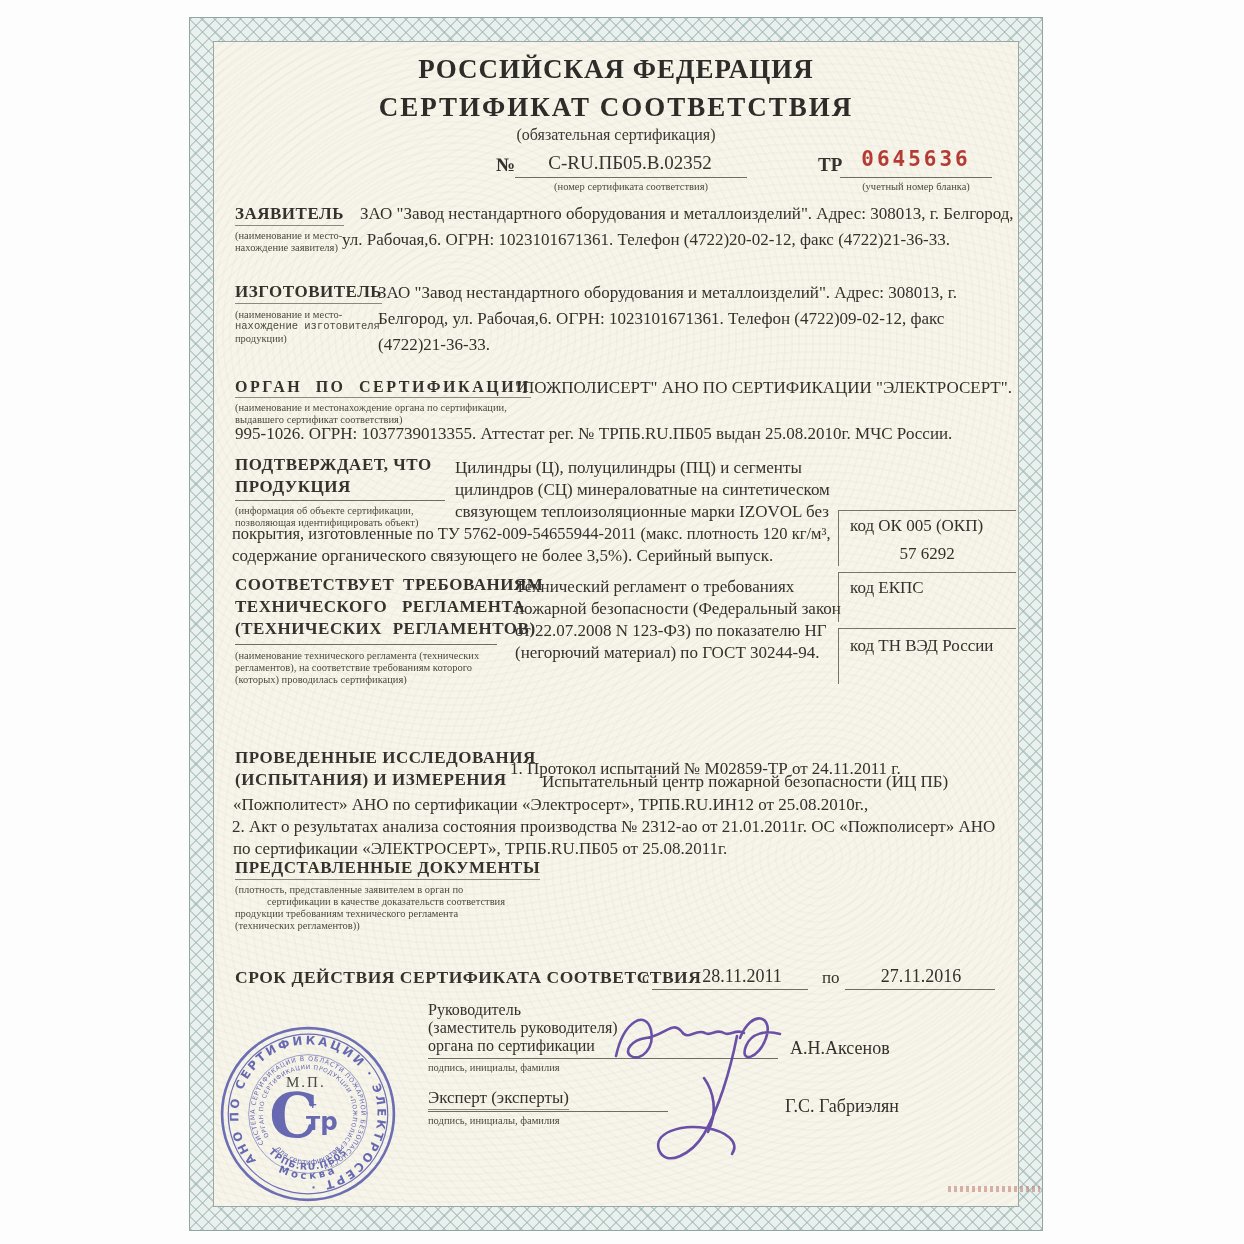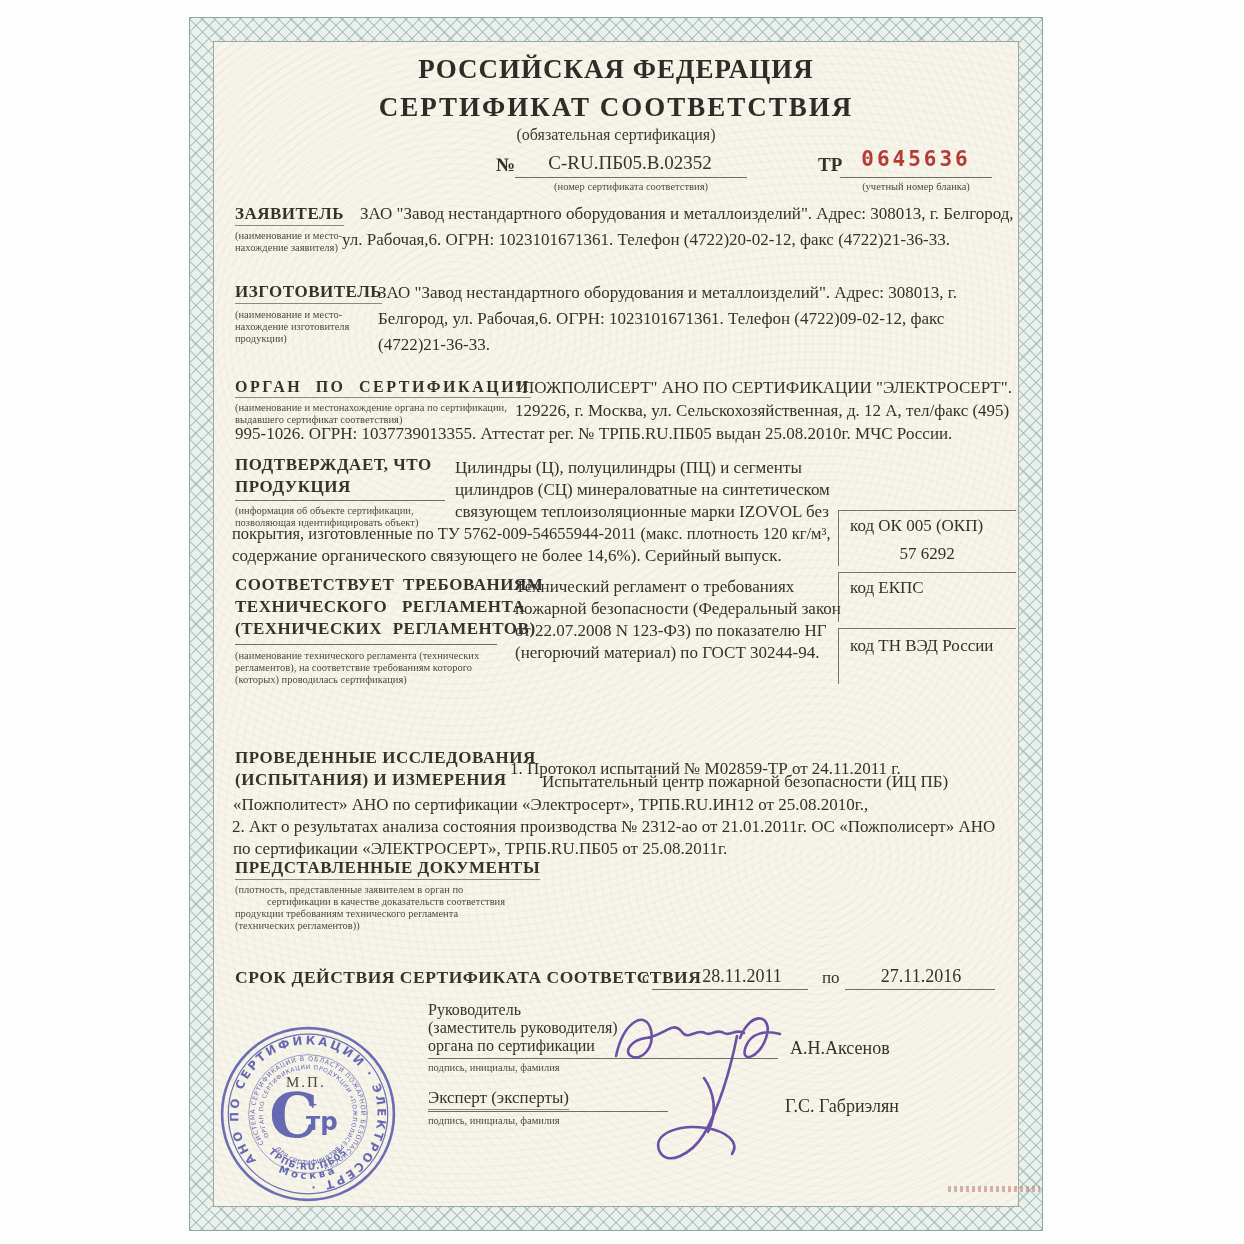--- a/index.html
+++ b/index.html
@@ -68,43 +68,42 @@
     <div class="t caption center" style="left:650px;top:163px;width:152px;">(учетный номер бланка)</div>
 
     <div class="t seclabel under" style="left:45px;top:186px;">ЗАЯВИТЕЛЬ</div>
     <div class="t sub" style="left:45px;top:212px;">(наименование и место-</div>
     <div class="t sub" style="left:45px;top:224px;">нахождение  заявителя)</div>
     <div class="t content" style="left:170px;top:186px;">ЗАО "Завод нестандартного оборудования и металлоизделий". Адрес: 308013, г. Белгород,</div>
     <div class="t content" style="left:152px;top:212px;">ул. Рабочая,6. ОГРН: 1023101671361. Телефон (4722)20-02-12, факс (4722)21-36-33.</div>
 
     <div class="t seclabel under" style="left:45px;top:264px;">ИЗГОТОВИТЕЛЬ</div>
     <div class="t sub" style="left:45px;top:291px;">(наименование и место-</div>
-    <div class="t sub" style="left:45px;top:303px;">нахождение изготовителя</div>
+    <div class="t sub" style="left:45px;top:303px;font-family:Liberation Mono, monospace;">нахождение изготовителя</div>
     <div class="t sub" style="left:45px;top:315px;">продукции)</div>
     <div class="t content" style="left:188px;top:265px;">ЗАО "Завод нестандартного оборудования и металлоизделий". Адрес: 308013, г.</div>
     <div class="t content" style="left:188px;top:291px;">Белгород, ул. Рабочая,6. ОГРН: 1023101671361. Телефон (4722)09-02-12, факс</div>
     <div class="t content" style="left:188px;top:317px;">(4722)21-36-33.</div>
 
     <div class="t seclabel under" style="left:45px;top:360px;font-size:16px;letter-spacing:2.5px;word-spacing:7px;">ОРГАН ПО СЕРТИФИКАЦИИ</div>
     <div class="t sub" style="left:45px;top:384px;">(наименование и местонахождение органа по сертификации,</div>
     <div class="t sub" style="left:45px;top:396px;">выдавшего сертификат соответствия)</div>
     <div class="t content" style="left:325px;top:360px;">"ПОЖПОЛИСЕРТ" АНО ПО СЕРТИФИКАЦИИ "ЭЛЕКТРОСЕРТ".</div>
-    <div class="t content" style="left:325px;top:383px;">129226, г. Москва, ул. Сельскохозяйственная, д. 12 А, тел/факс (495)</div>
     <div class="t content" style="left:45px;top:406px;">995-1026. ОГРН: 1037739013355. Аттестат рег. № ТРПБ.RU.ПБ05 выдан 25.08.2010г. МЧС России.</div>
 
     <div class="t seclabel" style="left:45px;top:437px;">ПОДТВЕРЖДАЕТ, ЧТО</div>
     <div class="t seclabel" style="left:45px;top:459px;">ПРОДУКЦИЯ</div>
     <div class="rule" style="left:45px;top:482px;width:210px;"></div>
     <div class="t sub" style="left:45px;top:487px;">(информация об объекте сертификации,</div>
     <div class="t sub" style="left:45px;top:499px;">позволяющая идентифицировать объект)</div>
     <div class="t content" style="left:265px;top:440px;">Цилиндры (Ц), полуцилиндры (ПЦ) и сегменты</div>
     <div class="t content" style="left:265px;top:462px;">цилиндров (СЦ) минераловатные на синтетическом</div>
     <div class="t content" style="left:265px;top:484px;">связующем теплоизоляционные марки IZOVOL без</div>
     <div class="t content" style="left:42px;top:506px;font-size:16.5px;">покрытия, изготовленные по ТУ 5762-009-54655944-2011 (макс. плотность 120 кг/м³,</div>
-    <div class="t content" style="left:42px;top:528px;">содержание органического связующего не более 14,6%). Серийный выпуск.</div>
+    <div class="t content" style="left:42px;top:528px;">содержание органического связующего не более 3,5%). Серийный выпуск.</div>
 
     <div class="boxline-t" style="left:648px;top:492px;width:178px;"></div>
     <div class="boxline-l" style="left:648px;top:492px;height:56px;"></div>
     <div class="t codelabel" style="left:660px;top:498px;">код ОК 005 (ОКП)</div>
     <div class="t codelabel center" style="left:648px;top:526px;width:178px;">57 6292</div>
 
     <div class="boxline-t" style="left:648px;top:554px;width:178px;"></div>
     <div class="boxline-l" style="left:648px;top:554px;height:50px;"></div>
     <div class="t codelabel" style="left:660px;top:560px;">код ЕКПС</div>
 

